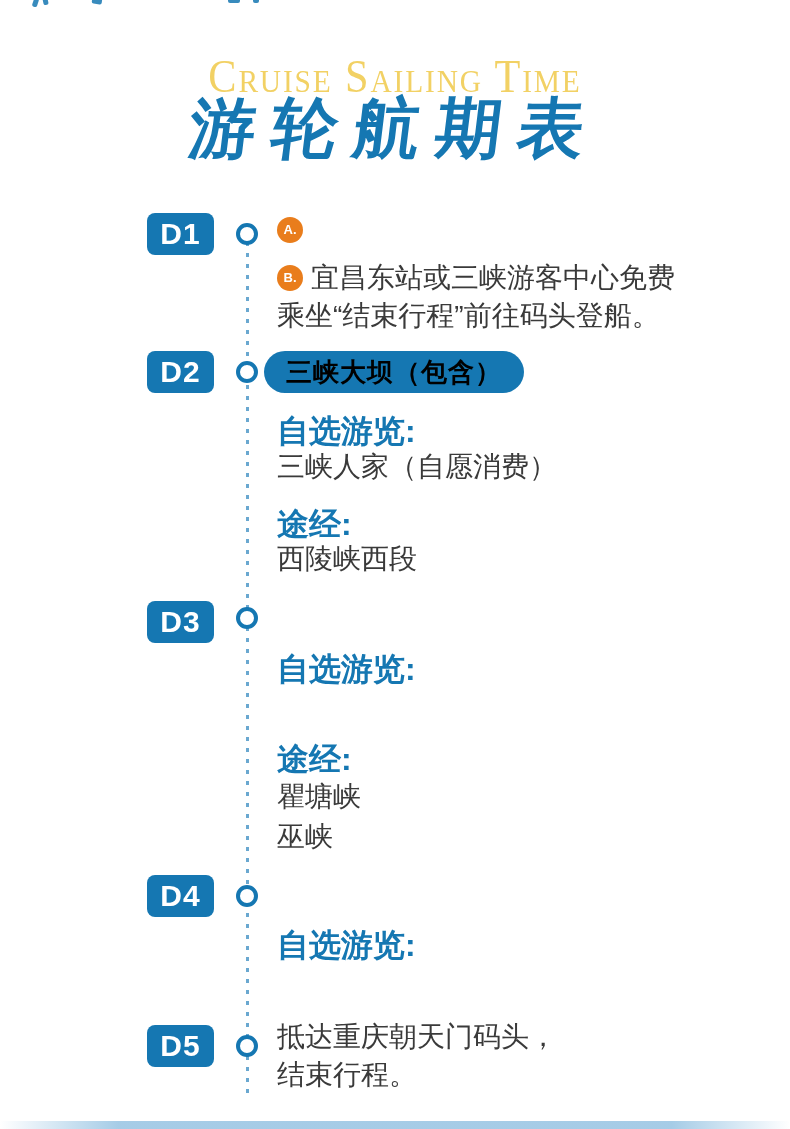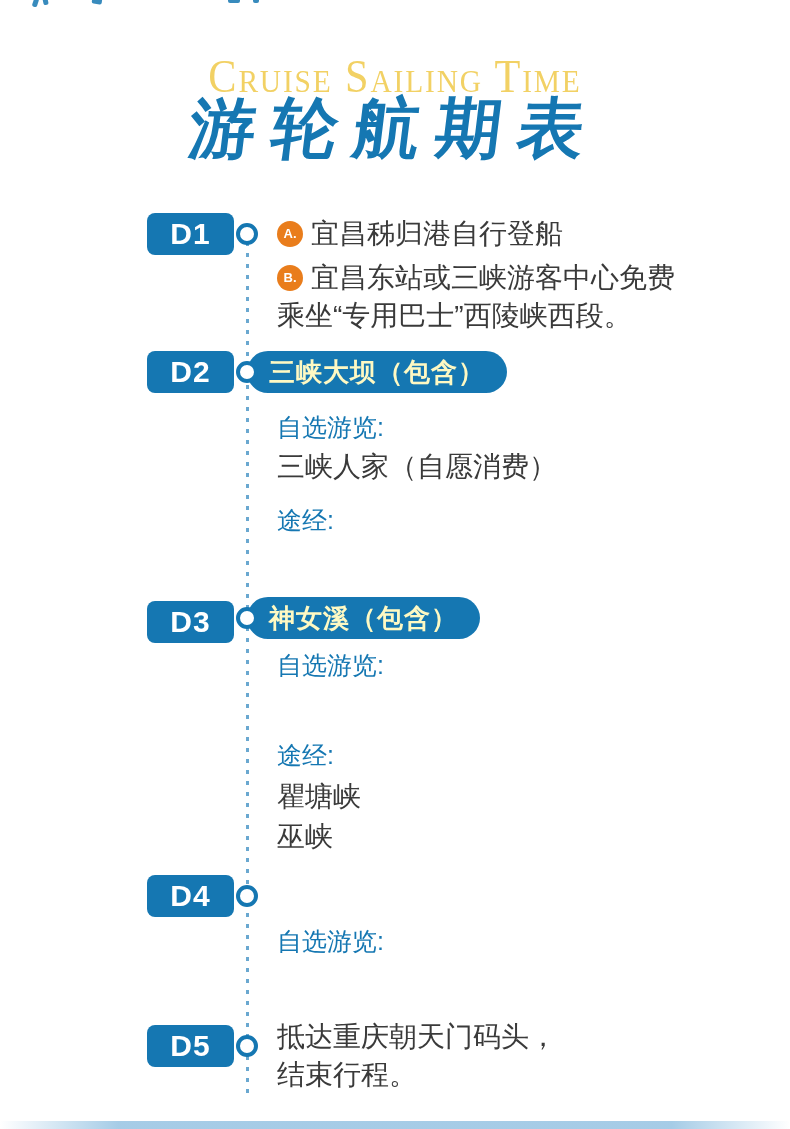--- a/index.html
+++ b/index.html
@@ -52,48 +52,48 @@
     position:absolute;left:246px;top:242px;width:3px;height:852px;
     background-image:repeating-linear-gradient(to bottom, var(--line-blue) 0px, var(--line-blue) 4px, transparent 4px, transparent 11px);
     z-index:1;
   }
   .node{
     position:absolute;left:236px;width:22px;height:22px;
     border:4px solid var(--primary-blue);border-radius:50%;
     background:#ffffff;z-index:2;
   }
   .day-badge{
-    position:absolute;left:147px;width:87px;height:42px;
+    position:absolute;left:147px;width:67px;height:42px;
     background:var(--primary-blue);color:#ffffff;
     border-radius:8px;
     display:flex;align-items:center;justify-content:center;
     font-size:30px;font-weight:bold;letter-spacing:1px;
   }
   .pill{
-    position:absolute;left:247px;height:42px;
-    background:var(--primary-blue);color:#fef9c3;
+    position:absolute;left:264px;height:42px;
+    background:var(--primary-blue);color:#000000;
     border-radius:21px;padding:0 22px;
     display:inline-flex;align-items:center;
     font-size:26px;font-weight:bold;letter-spacing:1px;
     white-space:nowrap;
   }
   .content{
     position:absolute;left:277px;
     color:var(--body-text);font-size:28px;line-height:1.2;
     white-space:nowrap;
   }
   .lettered{display:flex;align-items:center;gap:8px;}
   .letter-circle{
     width:26px;height:26px;border-radius:50%;
     background:var(--marker-orange);color:#ffffff;
     font-size:13px;font-weight:bold;
     display:inline-flex;align-items:center;justify-content:center;
     flex:0 0 auto;
   }
-  .heading{color:var(--primary-blue);font-weight:normal;font-size:25px;}
+  .heading{color:var(--primary-blue);font-weight:bold;font-size:32px;}
 </style>
 </head>
 <body>
 
 <div class="poster">
 
   <div class="decor decor-1"></div>
   <div class="decor decor-2"></div>
   <div class="decor decor-3"></div>
   <div class="decor decor-4"></div>
@@ -102,38 +102,37 @@
 
   <div class="title-en">Cruise Sailing Time</div>
   <div class="title-zh">游轮航期表</div>
 
   <div class="timeline-line"></div>
 
   <div class="day-badge" style="top:213px">D1</div>
   <div class="node" style="top:223px"></div>
   <div class="content lettered" style="top:217px">
     <span class="letter-circle">A.</span>
-    <span>宜昌秭归港自行登船</span>
   </div>
   <div class="content lettered" style="top:261px">
     <span class="letter-circle">B.</span>
     <span>宜昌东站或三峡游客中心免费</span>
   </div>
-  <div class="content" style="top:299px">乘坐“专用巴士”西陵峡西段。</div>
+  <div class="content" style="top:299px">乘坐“结束行程”前往码头登船。</div>
 
   <div class="day-badge" style="top:351px">D2</div>
   <div class="node" style="top:361px"></div>
   <div class="pill" style="top:351px">三峡大坝（包含）</div>
   <div class="content heading" style="top:412px">自选游览:</div>
   <div class="content" style="top:450px">三峡人家（自愿消费）</div>
   <div class="content heading" style="top:505px">途经:</div>
+  <div class="content" style="top:542px">西陵峡西段</div>
 
   <div class="day-badge" style="top:601px">D3</div>
   <div class="node" style="top:607px"></div>
-  <div class="pill" style="top:597px">神女溪（包含）</div>
   <div class="content heading" style="top:650px">自选游览:</div>
   <div class="content heading" style="top:740px">途经:</div>
   <div class="content" style="top:780px">瞿塘峡</div>
   <div class="content" style="top:820px">巫峡</div>
 
   <div class="day-badge" style="top:875px">D4</div>
   <div class="node" style="top:885px"></div>
   <div class="content heading" style="top:926px">自选游览:</div>
 
   <div class="day-badge" style="top:1025px">D5</div>

